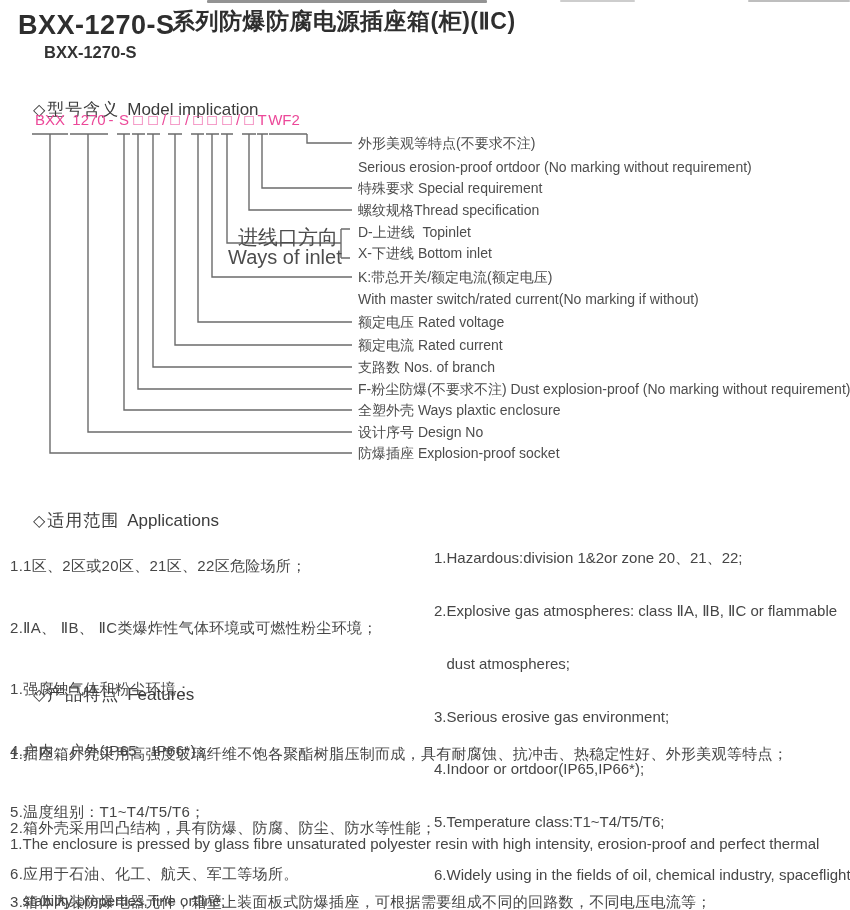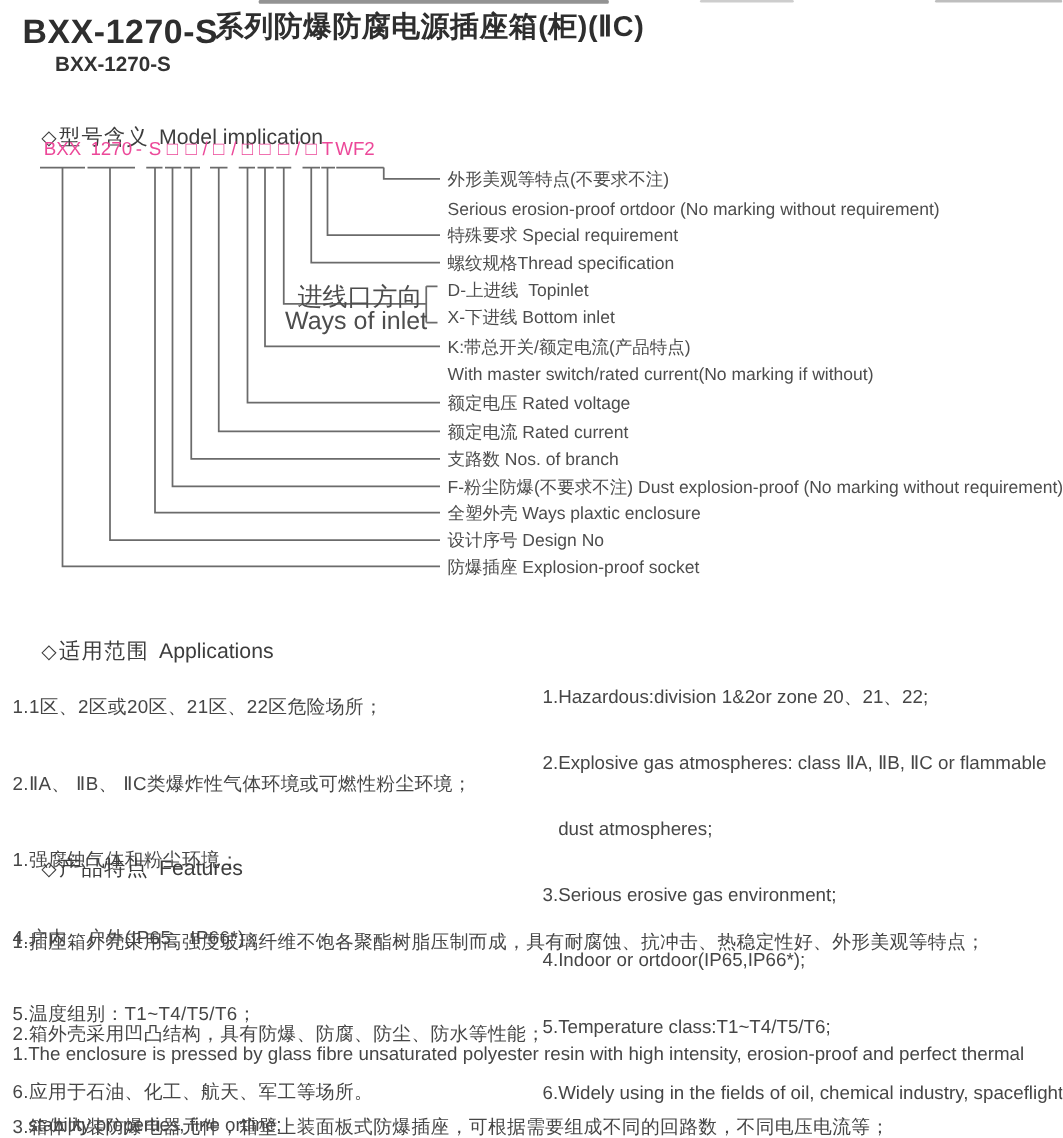--- a/index.html
+++ b/index.html
@@ -89,21 +89,21 @@
     </g>
   </svg>
 
   <div>
     <div class="dgm-label" style="top:135px;">外形美观等特点(不要求不注)</div>
     <div class="dgm-label" style="top:159px;">Serious erosion-proof ortdoor (No marking without requirement)</div>
     <div class="dgm-label" style="top:180px;">特殊要求 Special requirement</div>
     <div class="dgm-label" style="top:202px;text-align:center;">螺纹规格Thread specification</div>
     <div class="dgm-label" style="top:224px;">D-上进线  Topinlet</div>
     <div class="dgm-label" style="top:245px;">X-下进线 Bottom inlet</div>
-    <div class="dgm-label" style="top:269px;">K:带总开关/额定电流(产品特点)</div>
+    <div class="dgm-label" style="top:269px;">K:带总开关/额定电流(额定电压)</div>
     <div class="dgm-label" style="top:291px;">With master switch/rated current(No marking if without)</div>
     <div class="dgm-label" style="top:314px;">额定电压 Rated voltage</div>
     <div class="dgm-label" style="top:337px;">额定电流 Rated current</div>
     <div class="dgm-label" style="top:359px;">支路数 Nos. of branch</div>
     <div class="dgm-label" style="top:381px;">F-粉尘防爆(不要求不注) Dust explosion-proof (No marking without requirement)</div>
     <div class="dgm-label" style="top:402px;">全塑外壳 Ways plaxtic enclosure</div>
     <div class="dgm-label" style="top:424px;">设计序号 Design No</div>
     <div class="dgm-label" style="top:445px;">防爆插座 Explosion-proof socket</div>
     <div class="side-label" style="left:228px;top:224px;">进线口方向</div>
     <div class="side-label" style="left:228px;top:246px;">Ways of inlet</div>

